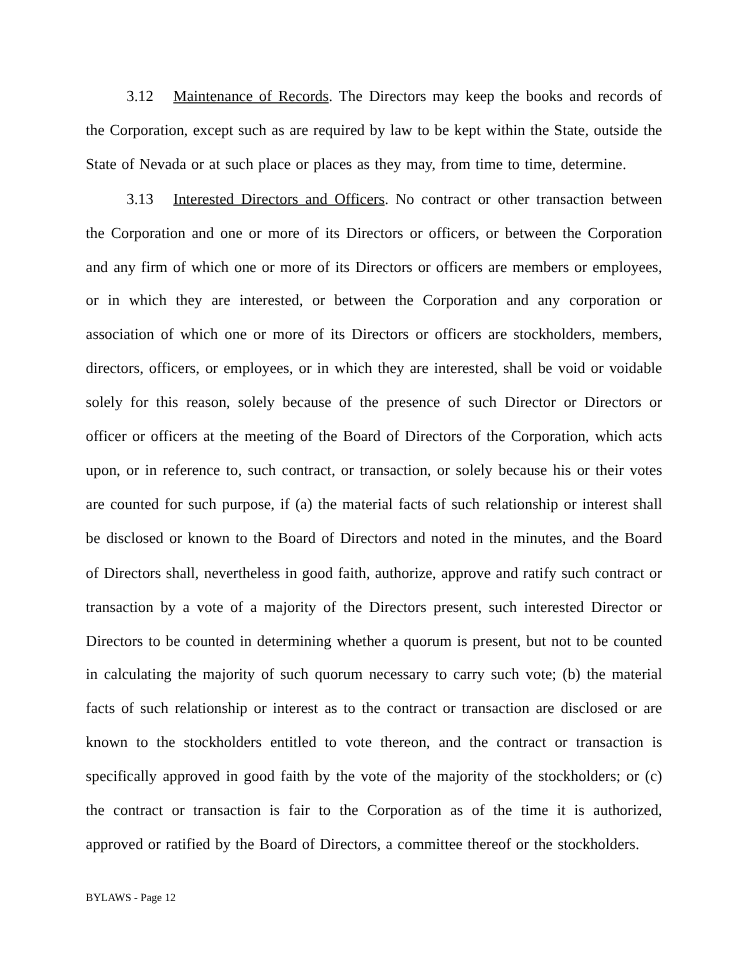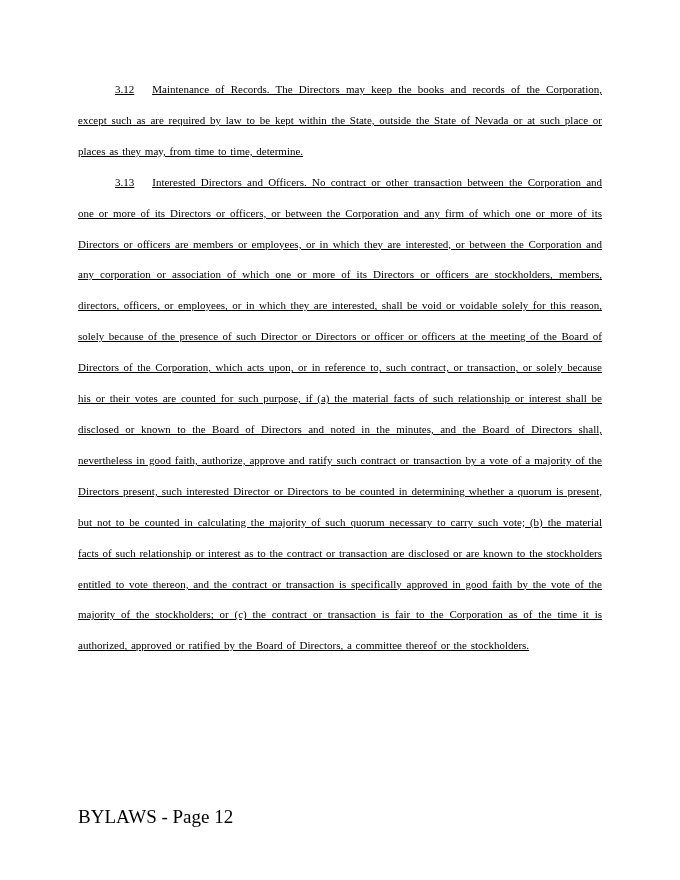--- a/index.html
+++ b/index.html
@@ -23,40 +23,39 @@
   .content {
     position: absolute;
     top: 74px;
     left: 78px;
     width: 524px;
   }
   .para {
     margin: 0;
     text-align: justify;
     text-indent: 37px;
-    font-size: 11px;
+    font-size: 14px;
     line-height: 30.9px;
     word-spacing: 1px;
-    text-decoration: underline;
   }
   .sec-num {
     white-space: nowrap;
   }
   .tab {
     display: inline-block;
     width: 18px;
   }
   .sec-heading {
     text-decoration: underline;
   }
   .footer {
     position: absolute;
     left: 78px;
     top: 808px;
-    font-size: 19px;
+    font-size: 10px;
     line-height: 18px;
   }
 </style>
 </head>
 <body>
 
 <div class="doc-page">
   <div class="content">
 
     <p class="para"><span class="sec-num">3.12</span><span class="tab"></span><span class="sec-heading">Maintenance of Records</span><span>.  The Directors may keep the books and records of the Corporation, except such as are required by law to be kept within the State, outside the State of Nevada or at such place or places as they may, from time to time, determine.</span></p>

